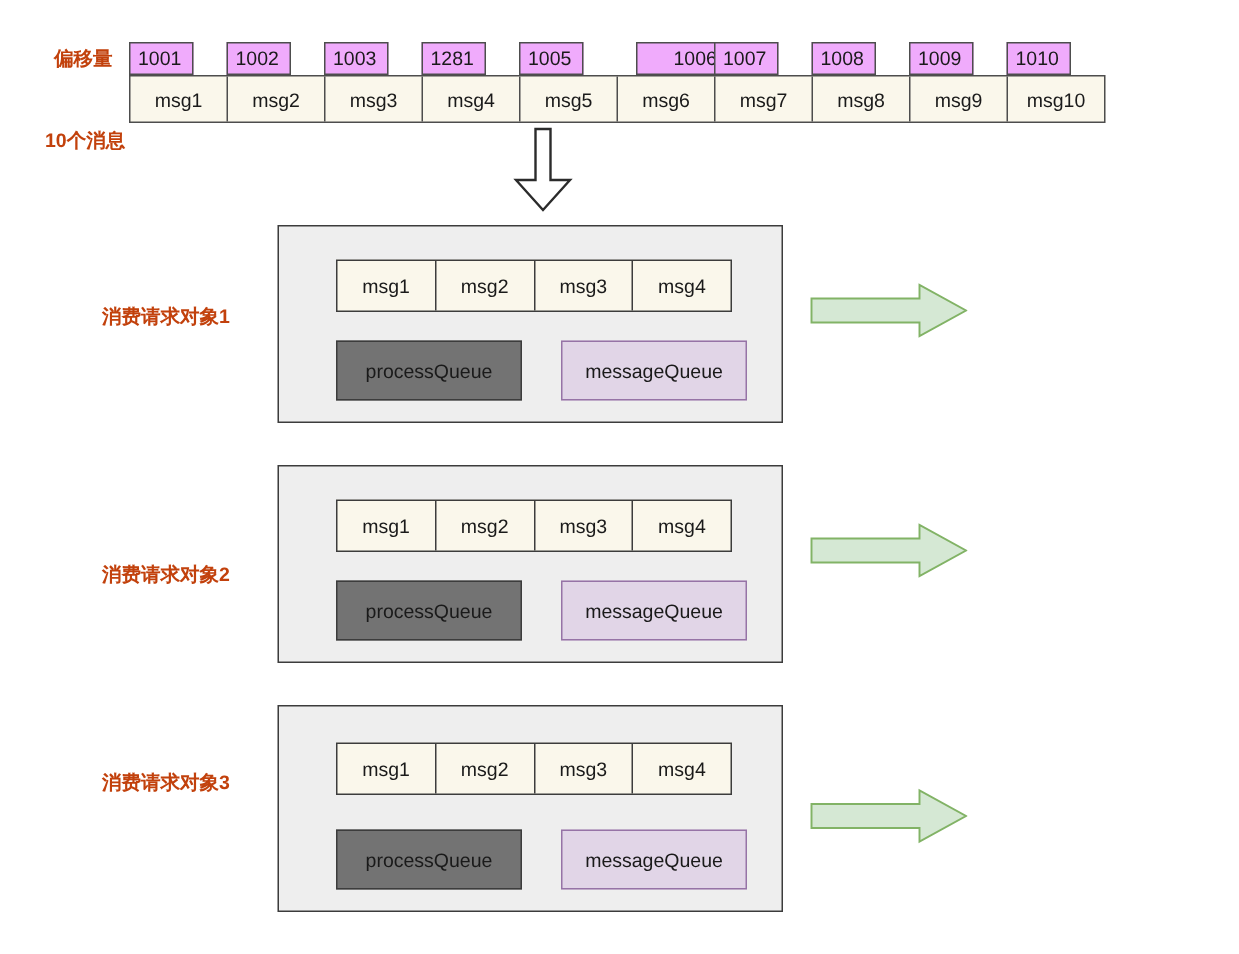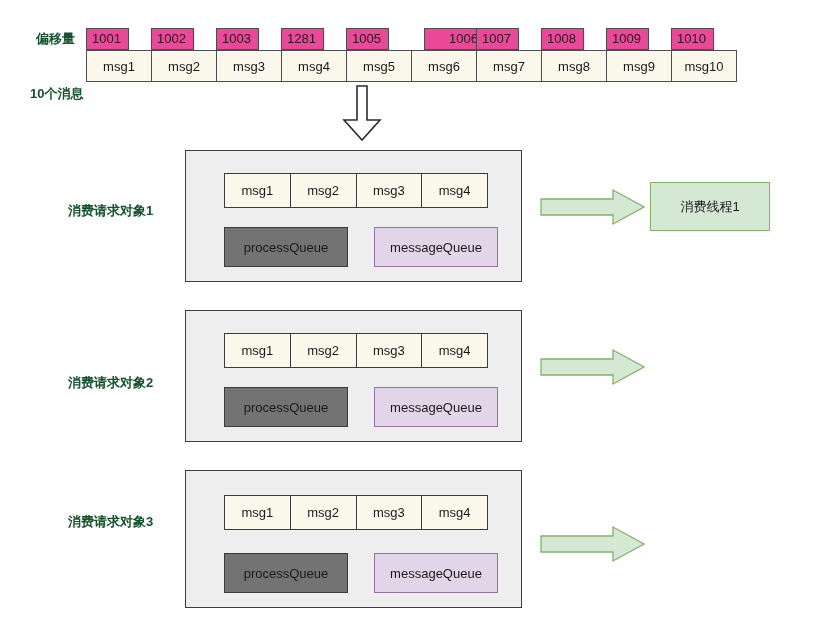--- a/index.html
+++ b/index.html
@@ -17,28 +17,28 @@
     height: 636px;
     background: #ffffff;
     overflow: hidden;
   }
   .abs { position: absolute; box-sizing: border-box; }
 
   
   .side-label {
     font-size: 13px;
     font-weight: bold;
-    color: #14532d;
+    color: #c2410c;
     white-space: nowrap;
     letter-spacing: 0px;
   }
 
   
   .offset-tag {
-    background: #ec4899;
+    background: #f0abfc;
     border: 1px solid #4d4d4d;
     height: 22px;
     line-height: 20px;
     font-size: 13px;
     color: #1a1a1a;
     text-align: left;
     padding-left: 5px;
     box-sizing: border-box;
   }
 
@@ -172,21 +172,20 @@
 
     <div class="abs queue-box queue-message" style="left:188px; top:76px; width:124px; height:40px;">messageQueue</div>
   </div>
 
   <div class="abs" style="left:540px; top:188px; width:105px; height:38px;">
     <svg class="green-arrow" width="105" height="38" viewBox="0 0 105 38">
       <polygon points="1,11 73,11 73,2 104,19 73,36 73,27 1,27" fill="#D5E8D4" stroke="#82B366" stroke-width="1.3" stroke-linejoin="miter"></polygon>
     </svg>
   </div>
 
-  <div class="abs thread-box" style="left:650px; top:182px; width:120px; height:49px;">消费线程1</div>
 
   <div class="abs side-label" style="left:68px; top:358px;margin-top:16px;">消费请求对象2</div>
 
   <div class="abs panel" style="left:185px; top:310px; width:337px; height:132px;">
 
     <div class="abs panel-msg-row" style="left:38px; top:22px; width:264px; height:35px;">
       <div class="cell">msg1</div>
       <div class="cell">msg2</div>
       <div class="cell">msg3</div>
       <div class="cell">msg4</div>

